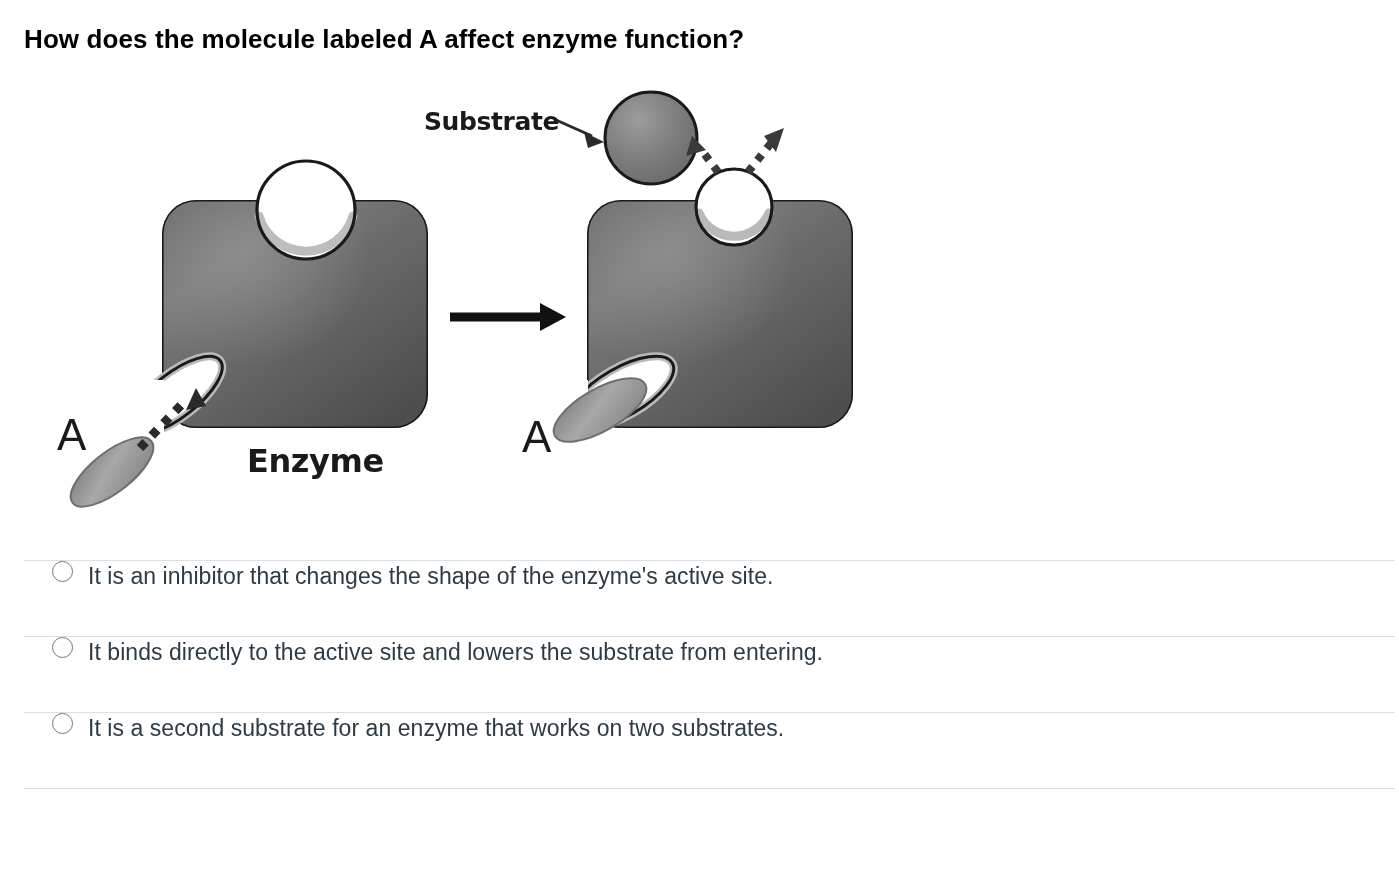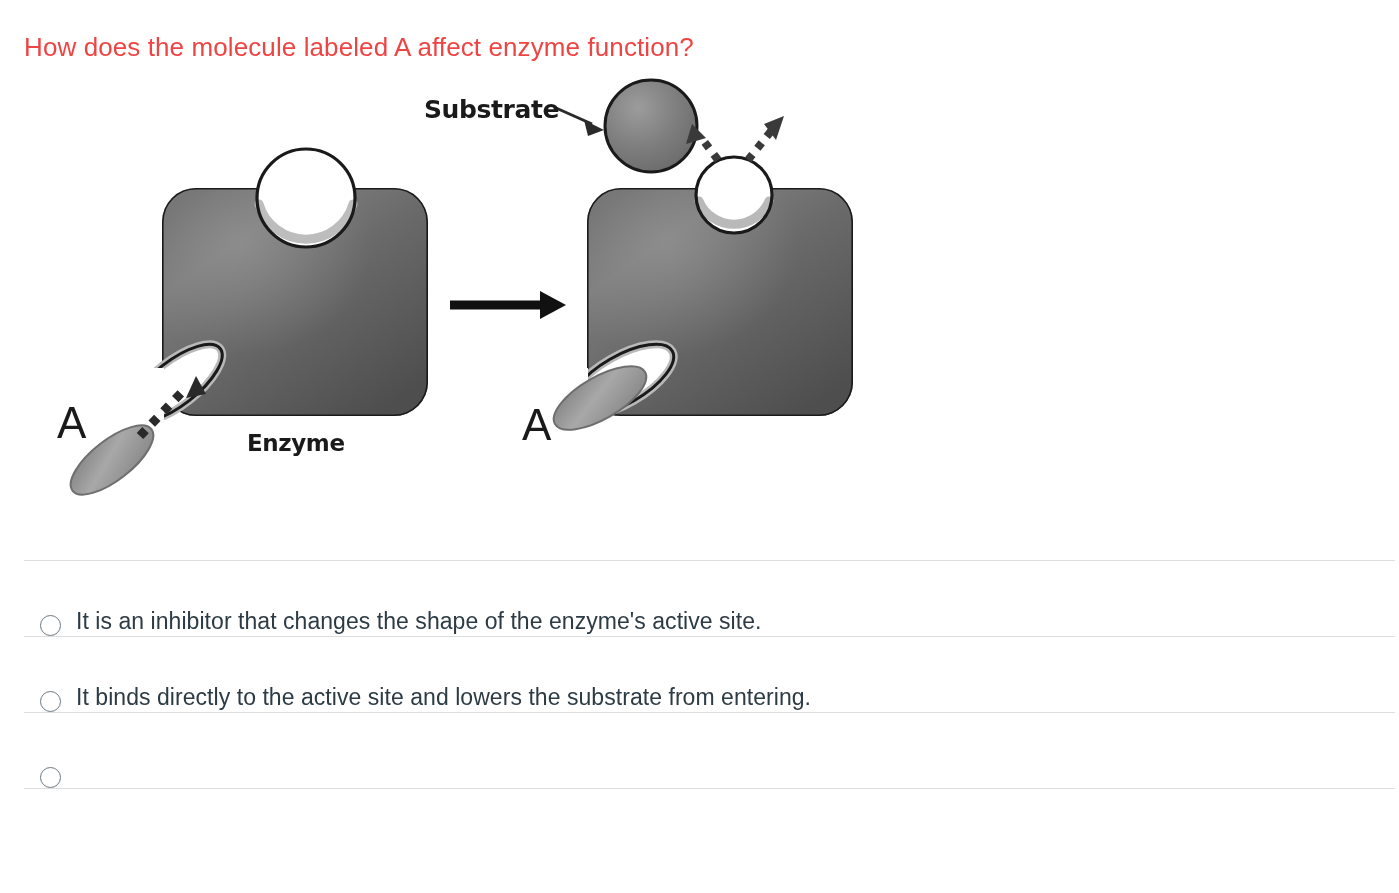--- a/index.html
+++ b/index.html
@@ -15,34 +15,34 @@
     overflow: hidden;
     font-family: "Liberation Sans", sans-serif;
     color: #2d3b45;
     -webkit-font-smoothing: antialiased;
   }
 
   
   .question-stem {
     position: absolute;
     left: 24px;
-    top: 30px;
+    top: 22px;
     width: 1340px;
     font-size: 26px;
     line-height: 34px;
-    font-weight: 400;
-    color: #ef4444;
+    font-weight: 700;
+    color: #000000;
     letter-spacing: 0.1px;
   }
 
   
   .figure {
     position: absolute;
     left: 0px;
-    top: 68px;
+    top: 80px;
     width: 940px;
     height: 450px;
   }
   .figure svg { display: block; }
 
   .fig-label {
     position: absolute;
     font-family: "DejaVu Sans", sans-serif;
     color: #1a1a1a;
     font-weight: 600;
@@ -50,21 +50,21 @@
   }
   .label-substrate {
     left: 424px;
     top: 27px;
     font-size: 25px;
     letter-spacing: -0.4px;
   }
   .label-enzyme {
     left: 247px;
     top: 362px;
-    font-size: 23px;
+    font-size: 32px;
     letter-spacing: -0.4px;
   }
   .label-a-left {
     left: 57px;
     top: 330px;
     font-size: 44px;
     font-weight: 400;
     font-family: "Liberation Sans", sans-serif;
   }
   .label-a-right {
@@ -84,22 +84,22 @@
   }
   .divider {
     height: 1px;
     background: #dddee0;
     margin-left: 24px;
     margin-right: 4px;
   }
   .answer-row {
     height: 75px;
     display: flex;
-    align-items: flex-end;
-    padding-left: 40px;
+    align-items: flex-start;
+    padding-left: 52px;
     box-sizing: border-box;
   }
   .radio {
     width: 21px;
     height: 21px;
     min-width: 21px;
     border: 1.6px solid #6b7780;
     border-radius: 50%;
     background: #ffffff;
     box-sizing: border-box;
@@ -247,17 +247,18 @@
 
   <div class="divider"></div>
   <div class="answer-row">
     <span class="radio"></span>
     <span class="answer-text">It binds directly to the active site and lowers the substrate from entering.</span>
   </div>
 
   <div class="divider"></div>
   <div class="answer-row">
     <span class="radio"></span>
+    <span class="answer-text">It is a second substrate for an enzyme that works on two substrates.</span>
   </div>
 
   <div class="divider"></div>
 
 </div>
 
 </body></html>

